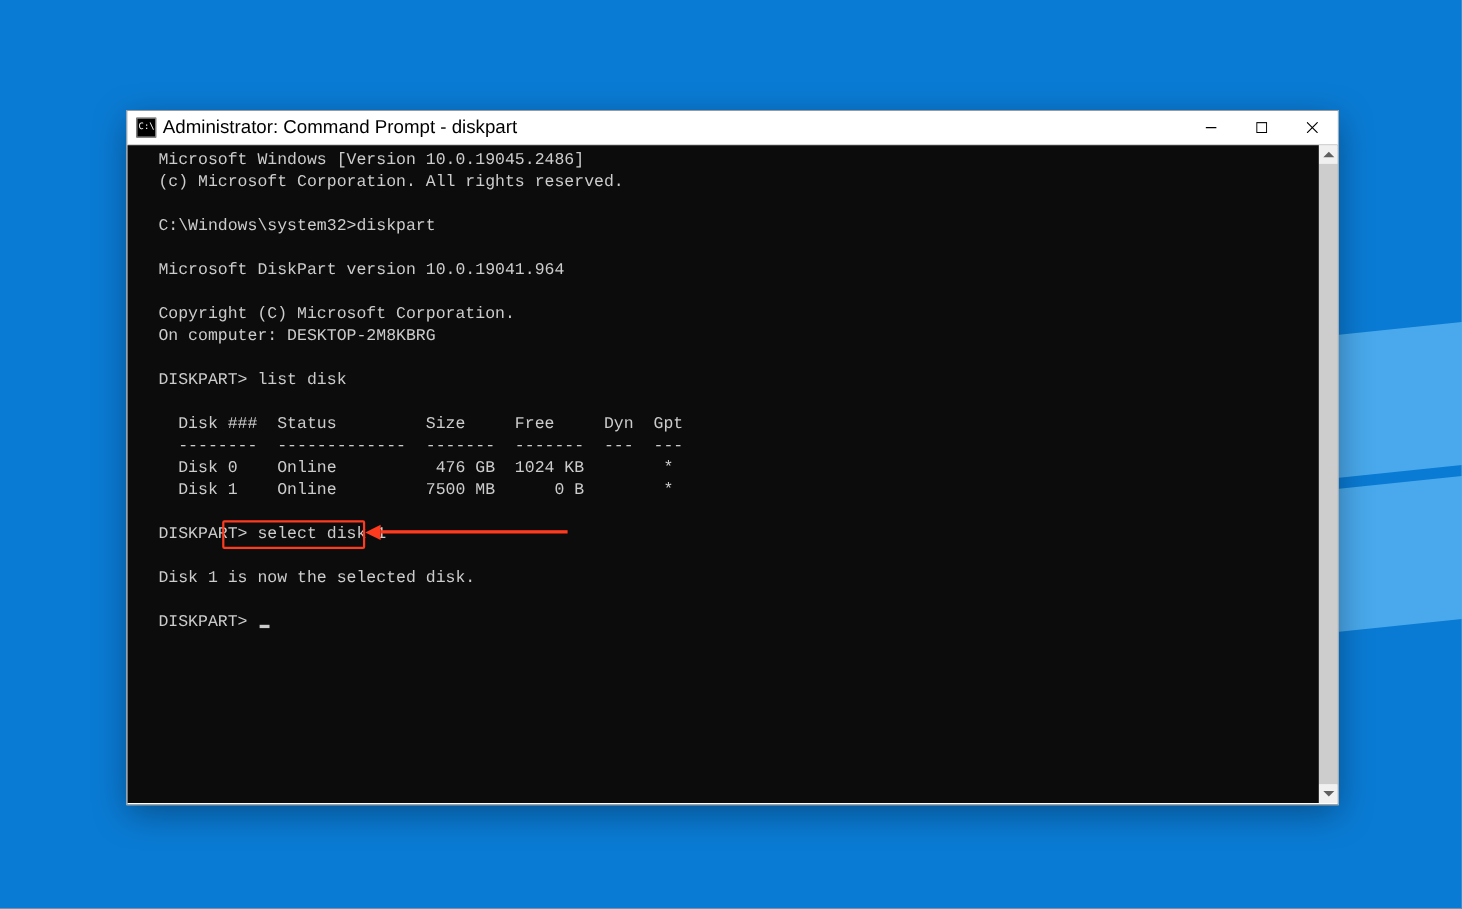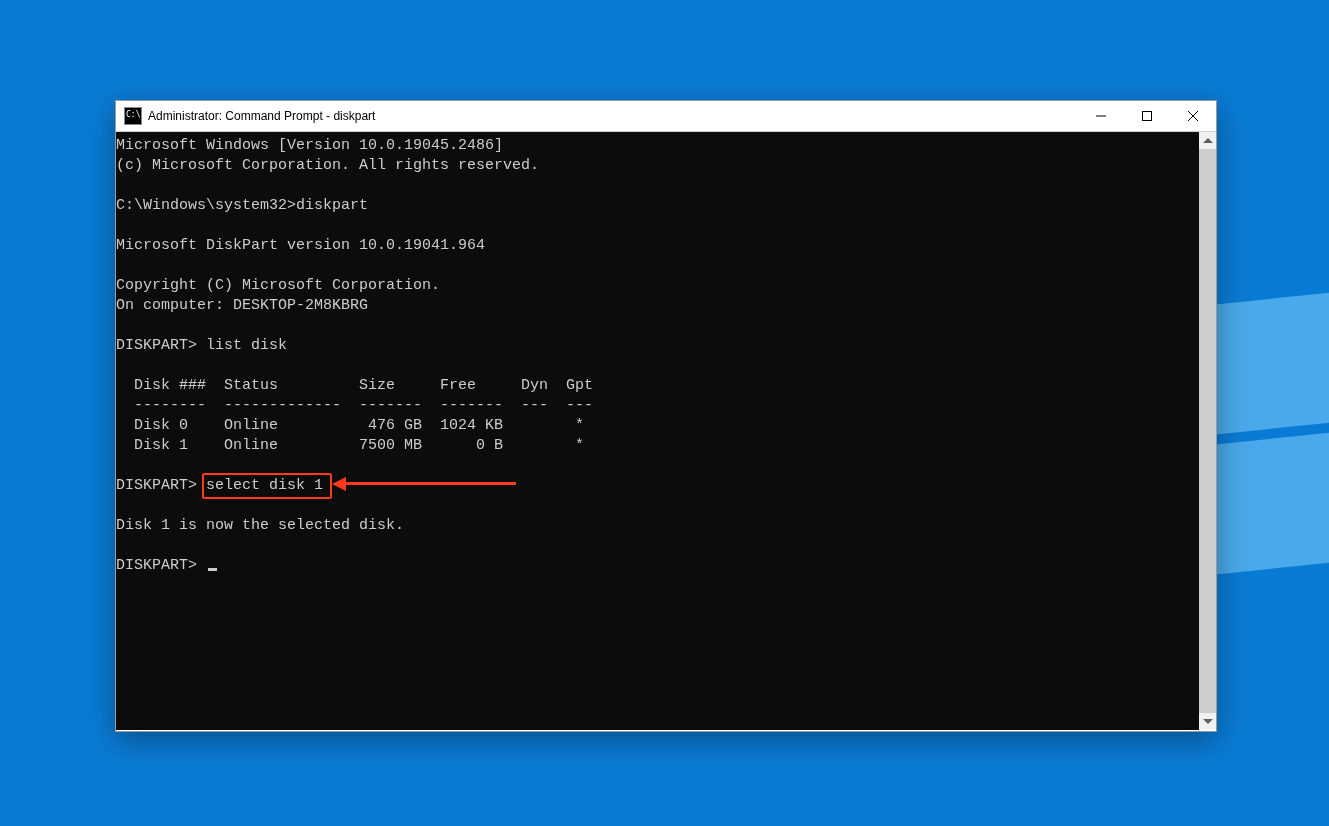--- a/index.html
+++ b/index.html
@@ -9,27 +9,27 @@
   .win-logo span{position:absolute;background:#7fd0ff;}
   .win-logo .tl{left:0;top:20px;width:110px;height:110px;transform:skewY(-6deg);}
   .win-logo .tr{left:120px;top:0;width:140px;height:130px;transform:skewY(-6deg);}
   .win-logo .bl{left:0;top:140px;width:110px;height:110px;transform:skewY(-6deg);}
   .win-logo .br{left:120px;top:140px;width:140px;height:130px;transform:skewY(-6deg);}
   
   .window{position:absolute;left:115px;top:100px;width:1100px;height:630px;background:#fff;border:1px solid #9a9a9a;box-shadow:0 8px 30px rgba(0,0,0,.35);}
   .titlebar{height:30px;display:flex;align-items:center;background:#fff;border-bottom:1px solid #d0d0d0;}
   .app-icon{width:16px;height:16px;margin:0 6px 0 8px;background:#000;border:1px solid #888;position:relative;}
   .app-icon::after{content:"C:\\";position:absolute;color:#fff;font:8px/1 Consolas,monospace;left:1px;top:3px;}
-  .title-text{font-size:12px;color:#000;flex:0 0 auto;}
+  .title-text{font-size:17px;color:#000;flex:0 0 auto;}
   .title-spacer{flex:1 1 auto;}
   .win-btn{width:46px;height:30px;display:flex;align-items:center;justify-content:center;}
   .win-btn svg{stroke:#000;stroke-width:1;fill:none;}
   
   .terminal-wrap{position:relative;height:598px;background:#0c0c0c;display:flex;}
-  .terminal{flex:1 1 auto;padding:4px 0 0 0;color:#ccc;font:15px/20px Consolas,"Courier New",monospace;white-space:pre;overflow:hidden;}
+  .terminal{flex:1 1 auto;padding:4px 0 0 0;color:#ccc;font:15px/20px Consolas,"Courier New",monospace;white-space:pre;overflow:hidden;margin-left:28px;}
   .scrollbar{flex:0 0 17px;background:#f0f0f0;position:relative;}
   .sb-btn{position:absolute;left:0;width:17px;height:17px;background:#f0f0f0;display:flex;align-items:center;justify-content:center;}
   .sb-btn.up{top:0;} .sb-btn.down{bottom:0;}
   .sb-btn::after{content:"";border:5px solid transparent;}
   .sb-btn.up::after{border-bottom-color:#606060;margin-top:-5px;}
   .sb-btn.down::after{border-top-color:#606060;margin-bottom:-5px;}
   .sb-thumb{position:absolute;left:0;width:17px;top:17px;bottom:17px;background:#cdcdcd;}
   
   .annot{position:absolute;border:2px solid #ff3b1f;border-radius:2px;pointer-events:none;}
   .arrow-line{position:absolute;height:0;border-top:3px solid #ff3b1f;pointer-events:none;}

